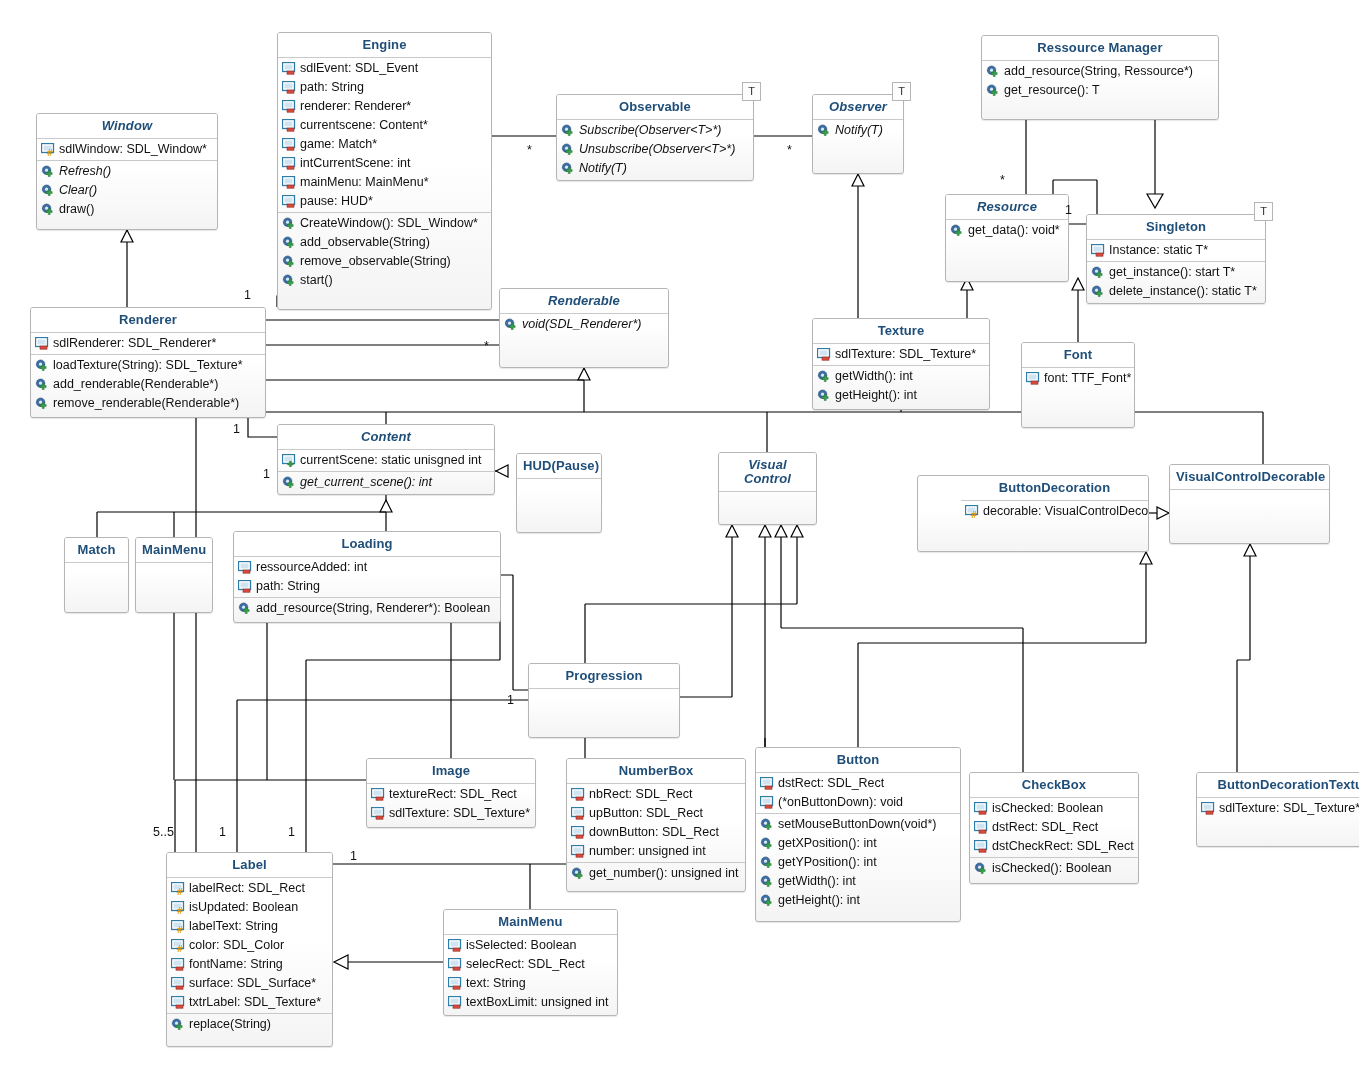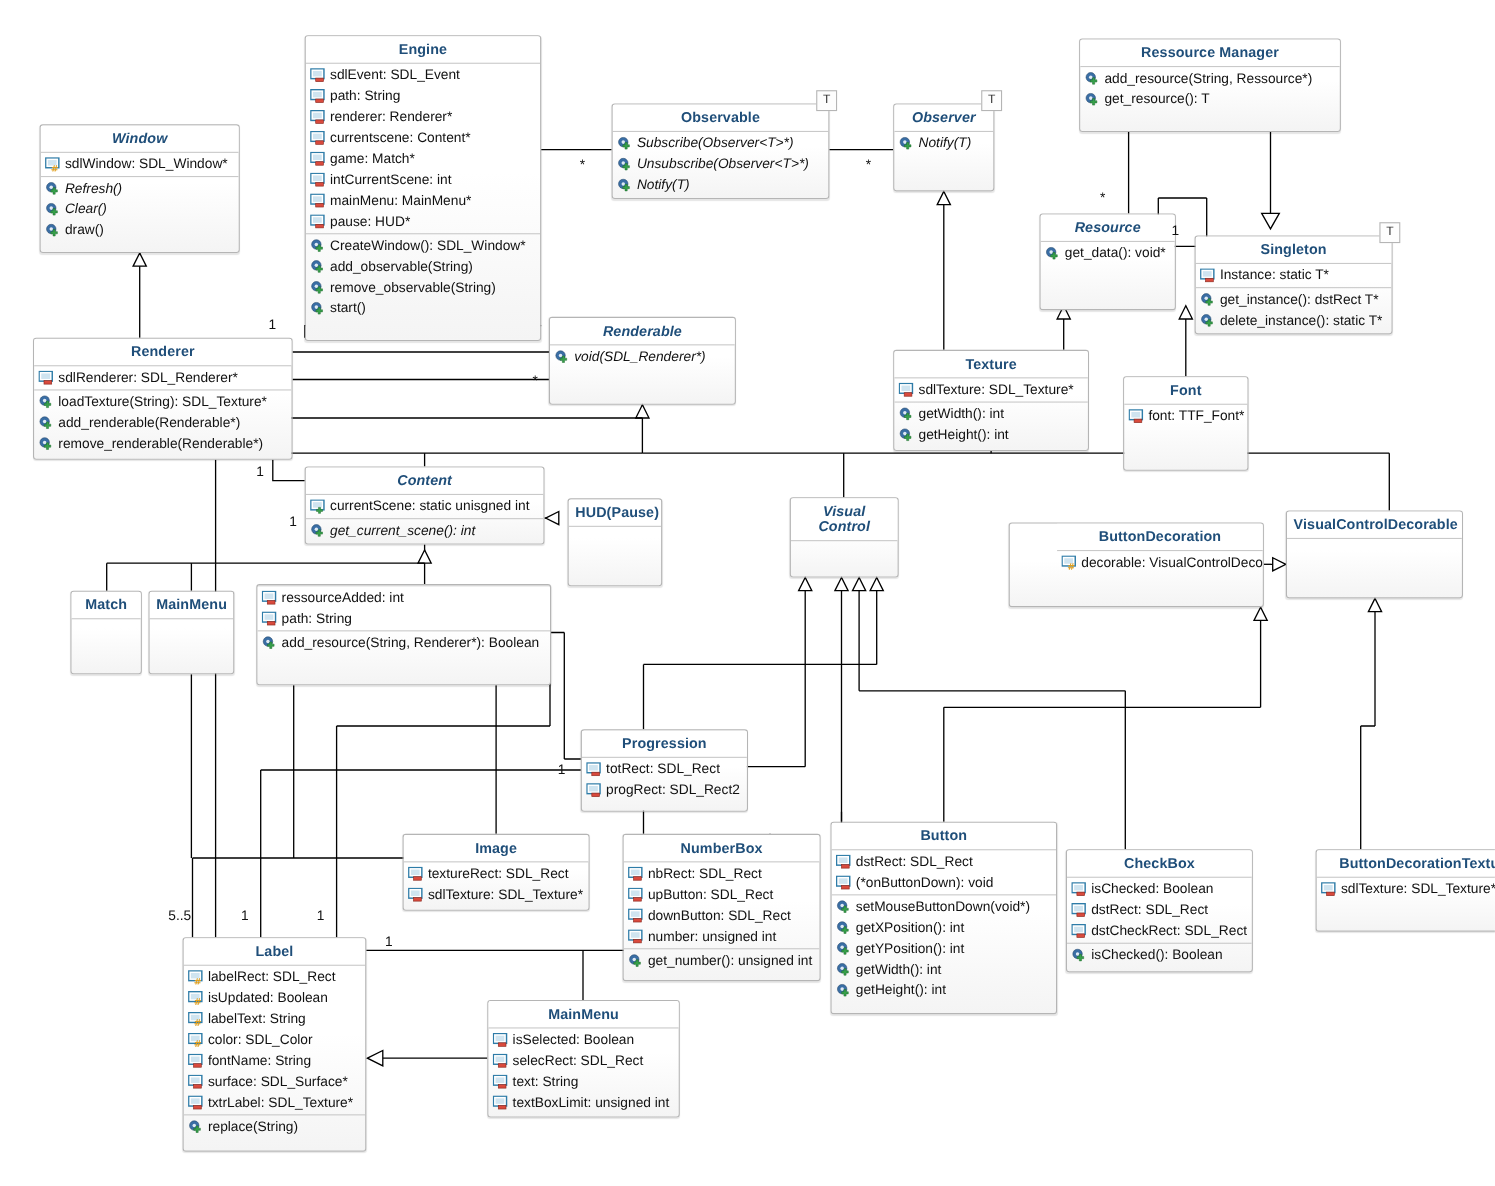--- a/index.html
+++ b/index.html
@@ -403,21 +403,21 @@
         <div class="sep"></div>
         <div class="sect">
           <div class="row">
             <span class="ico"><svg width="15" height="13" viewBox="0 0 15 13" xmlns="http://www.w3.org/2000/svg">
                 <g fill="#3a6ea5" stroke="#27496d" stroke-width="0.5">
                   <circle cx="5.6" cy="5.2" r="4.3"></circle>
                   <circle cx="5.6" cy="5.2" r="1.6" fill="#dfe9f3" stroke="none"></circle>
                 </g>
                 <path d="M8.0,8.0 h2.2 v2.2 h2.2 v2.2 h-2.2 v2.2 h-2.2 v-2.2 h-2.2 v-2.2 h2.2 z" transform="translate(0,-1.6) scale(0.90)" fill="#36a04a" stroke="#1d6b2b" stroke-width="0.5"></path>
               </svg></span>
-            <span>get_instance(): dstRect T*</span>
+            <span>get_instance(): start T*</span>
           </div>
           <div class="row">
             <span class="ico"><svg width="15" height="13" viewBox="0 0 15 13" xmlns="http://www.w3.org/2000/svg">
                 <g fill="#3a6ea5" stroke="#27496d" stroke-width="0.5">
                   <circle cx="5.6" cy="5.2" r="4.3"></circle>
                   <circle cx="5.6" cy="5.2" r="1.6" fill="#dfe9f3" stroke="none"></circle>
                 </g>
                 <path d="M8.0,8.0 h2.2 v2.2 h2.2 v2.2 h-2.2 v2.2 h-2.2 v-2.2 h-2.2 v-2.2 h2.2 z" transform="translate(0,-1.6) scale(0.90)" fill="#36a04a" stroke="#1d6b2b" stroke-width="0.5"></path>
               </svg></span>
             <span>delete_instance(): static T*</span>
@@ -599,20 +599,21 @@
         <div class="title">Match</div>
         <div class="sep"></div>
         <div class="emptybody"></div>
       </div>
       <div class="umlbox" style="left: 135px; top: 537px; width: 78px; height: 76px;">
         <div class="title">MainMenu</div>
         <div class="sep"></div>
         <div class="emptybody"></div>
       </div>
       <div class="umlbox" style="left: 233px; top: 531px; width: 268px; height: 92px;">
+        <div class="title">Loading</div>
         <div class="sep"></div>
         <div class="sect">
           <div class="row">
             <span class="ico"><svg width="15" height="13" viewBox="0 0 15 13" xmlns="http://www.w3.org/2000/svg">
                 <rect x="0.5" y="0.5" width="12" height="9" fill="#ffffff" stroke="#2e7ca8" stroke-width="1.3"></rect>
                 <rect x="2.5" y="2.5" width="8" height="5" fill="#cfe4f0" stroke="none"></rect>
                 <rect x="5" y="9" width="7" height="3.2" fill="#d94a3d" stroke="#8c2a20" stroke-width="0.6"></rect>
               </svg></span>
             <span>ressourceAdded: int</span>
           </div>
@@ -635,38 +636,20 @@
                 </g>
                 <path d="M8.0,8.0 h2.2 v2.2 h2.2 v2.2 h-2.2 v2.2 h-2.2 v-2.2 h-2.2 v-2.2 h2.2 z" transform="translate(0,-1.6) scale(0.90)" fill="#36a04a" stroke="#1d6b2b" stroke-width="0.5"></path>
               </svg></span>
             <span>add_resource(String, Renderer*): Boolean</span>
           </div>
         </div>
       </div>
       <div class="umlbox" style="left: 528px; top: 663px; width: 152px; height: 75px;">
         <div class="title">Progression</div>
         <div class="sep"></div>
-        <div class="sect">
-          <div class="row">
-            <span class="ico"><svg width="15" height="13" viewBox="0 0 15 13" xmlns="http://www.w3.org/2000/svg">
-                <rect x="0.5" y="0.5" width="12" height="9" fill="#ffffff" stroke="#2e7ca8" stroke-width="1.3"></rect>
-                <rect x="2.5" y="2.5" width="8" height="5" fill="#cfe4f0" stroke="none"></rect>
-                <rect x="5" y="9" width="7" height="3.2" fill="#d94a3d" stroke="#8c2a20" stroke-width="0.6"></rect>
-              </svg></span>
-            <span>totRect: SDL_Rect</span>
-          </div>
-          <div class="row">
-            <span class="ico"><svg width="15" height="13" viewBox="0 0 15 13" xmlns="http://www.w3.org/2000/svg">
-                <rect x="0.5" y="0.5" width="12" height="9" fill="#ffffff" stroke="#2e7ca8" stroke-width="1.3"></rect>
-                <rect x="2.5" y="2.5" width="8" height="5" fill="#cfe4f0" stroke="none"></rect>
-                <rect x="5" y="9" width="7" height="3.2" fill="#d94a3d" stroke="#8c2a20" stroke-width="0.6"></rect>
-              </svg></span>
-            <span>progRect: SDL_Rect2</span>
-          </div>
-        </div>
       </div>
       <div class="umlbox" style="left: 366px; top: 758px; width: 170px; height: 70px;">
         <div class="title">Image</div>
         <div class="sep"></div>
         <div class="sect">
           <div class="row">
             <span class="ico"><svg width="15" height="13" viewBox="0 0 15 13" xmlns="http://www.w3.org/2000/svg">
                 <rect x="0.5" y="0.5" width="12" height="9" fill="#ffffff" stroke="#2e7ca8" stroke-width="1.3"></rect>
                 <rect x="2.5" y="2.5" width="8" height="5" fill="#cfe4f0" stroke="none"></rect>
                 <rect x="5" y="9" width="7" height="3.2" fill="#d94a3d" stroke="#8c2a20" stroke-width="0.6"></rect>

